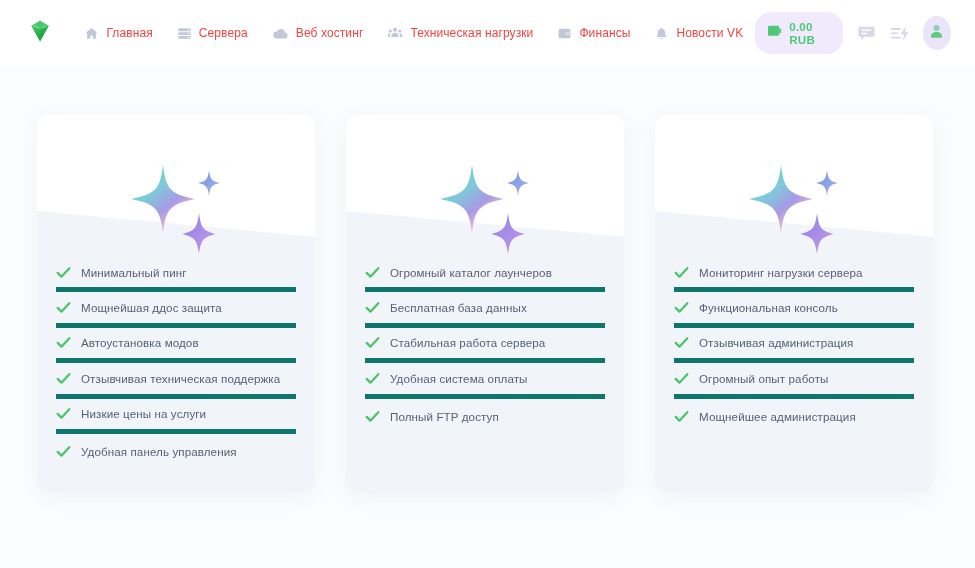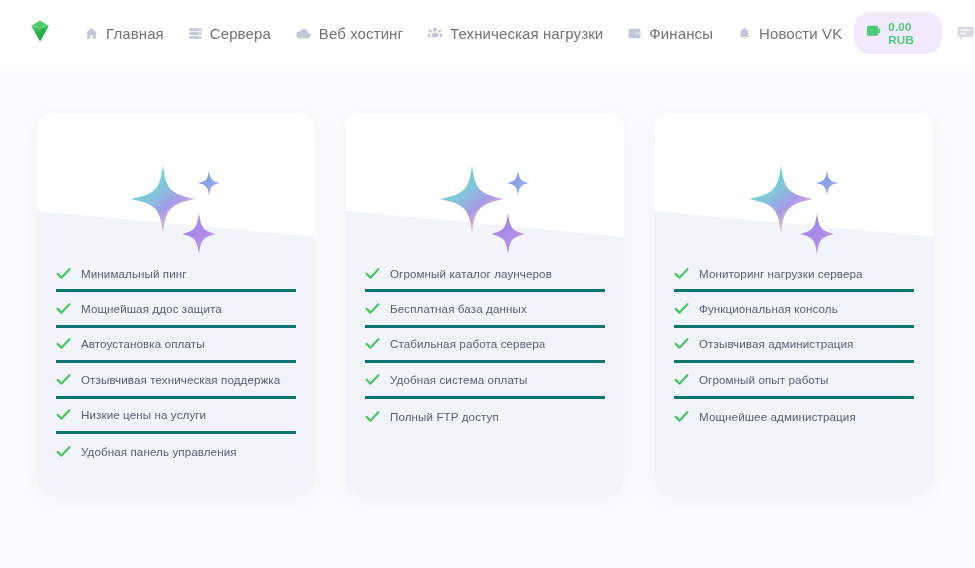--- a/index.html
+++ b/index.html
@@ -23,21 +23,21 @@
     display: flex; align-items: center; justify-content: center;
   }
   .nav { display: flex; align-items: center; gap: 0px; }
   .nav-item {
     display: flex; align-items: center; gap: 7px;
     padding: 4px 12px; cursor: pointer;
     white-space: nowrap;
   }
   .nav-item .nav-ico { display: flex; align-items: center; }
   .nav-item .nav-lbl {
-    font-size: 15px; color: #737373; letter-spacing: .1px; text-align: center;
+    font-size: 12px; color: #ef4444; letter-spacing: .1px; text-align: center;
   }
 
   .spacer { flex: 1 1 auto; }
 
   .hdr-right {
     display: flex; align-items: center; gap: 12px;
     margin-right: 24px;
   }
   .balance-pill {
     display: flex; align-items: center; gap: 7px;
@@ -85,21 +85,21 @@
     pointer-events: none;
   }
   .card-list {
     position: absolute; left: 0; top: 143px;
     width: 100%;
     padding: 0 19px;
   }
   .feature-row {
     display: flex; align-items: center; gap: 10px;
     height: 35.4px;
-    border-bottom: 3px solid #0f766e;
+    border-bottom: 5px solid #0f766e;
   }
   .feature-row:last-child { border-bottom: none; }
   .feature-row .chk { flex: 0 0 auto; display: flex; align-items: center; }
   .feature-row .feat-lbl {
     font-size: 11.6px; color: #58607a; letter-spacing: .1px;
     white-space: nowrap;
   }
 </style>
 </head>
 <body>
@@ -284,21 +284,21 @@
             </svg>
           </span>
         <span class="feat-lbl">Мощнейшая ддос защита</span>
       </div>
       <div class="feature-row">
         <span class="chk">
             <svg width="15" height="13" viewBox="0 0 18 14" fill="none" stroke="#4cc46a" stroke-width="2.7" stroke-linecap="round" stroke-linejoin="round">
               <path d="M2 7.5 L6.5 12 L16 1.8"></path>
             </svg>
           </span>
-        <span class="feat-lbl">Автоустановка оплаты</span>
+        <span class="feat-lbl">Автоустановка модов</span>
       </div>
       <div class="feature-row">
         <span class="chk">
             <svg width="15" height="13" viewBox="0 0 18 14" fill="none" stroke="#4cc46a" stroke-width="2.7" stroke-linecap="round" stroke-linejoin="round">
               <path d="M2 7.5 L6.5 12 L16 1.8"></path>
             </svg>
           </span>
         <span class="feat-lbl">Отзывчивая техническая поддержка</span>
       </div>
       <div class="feature-row">

